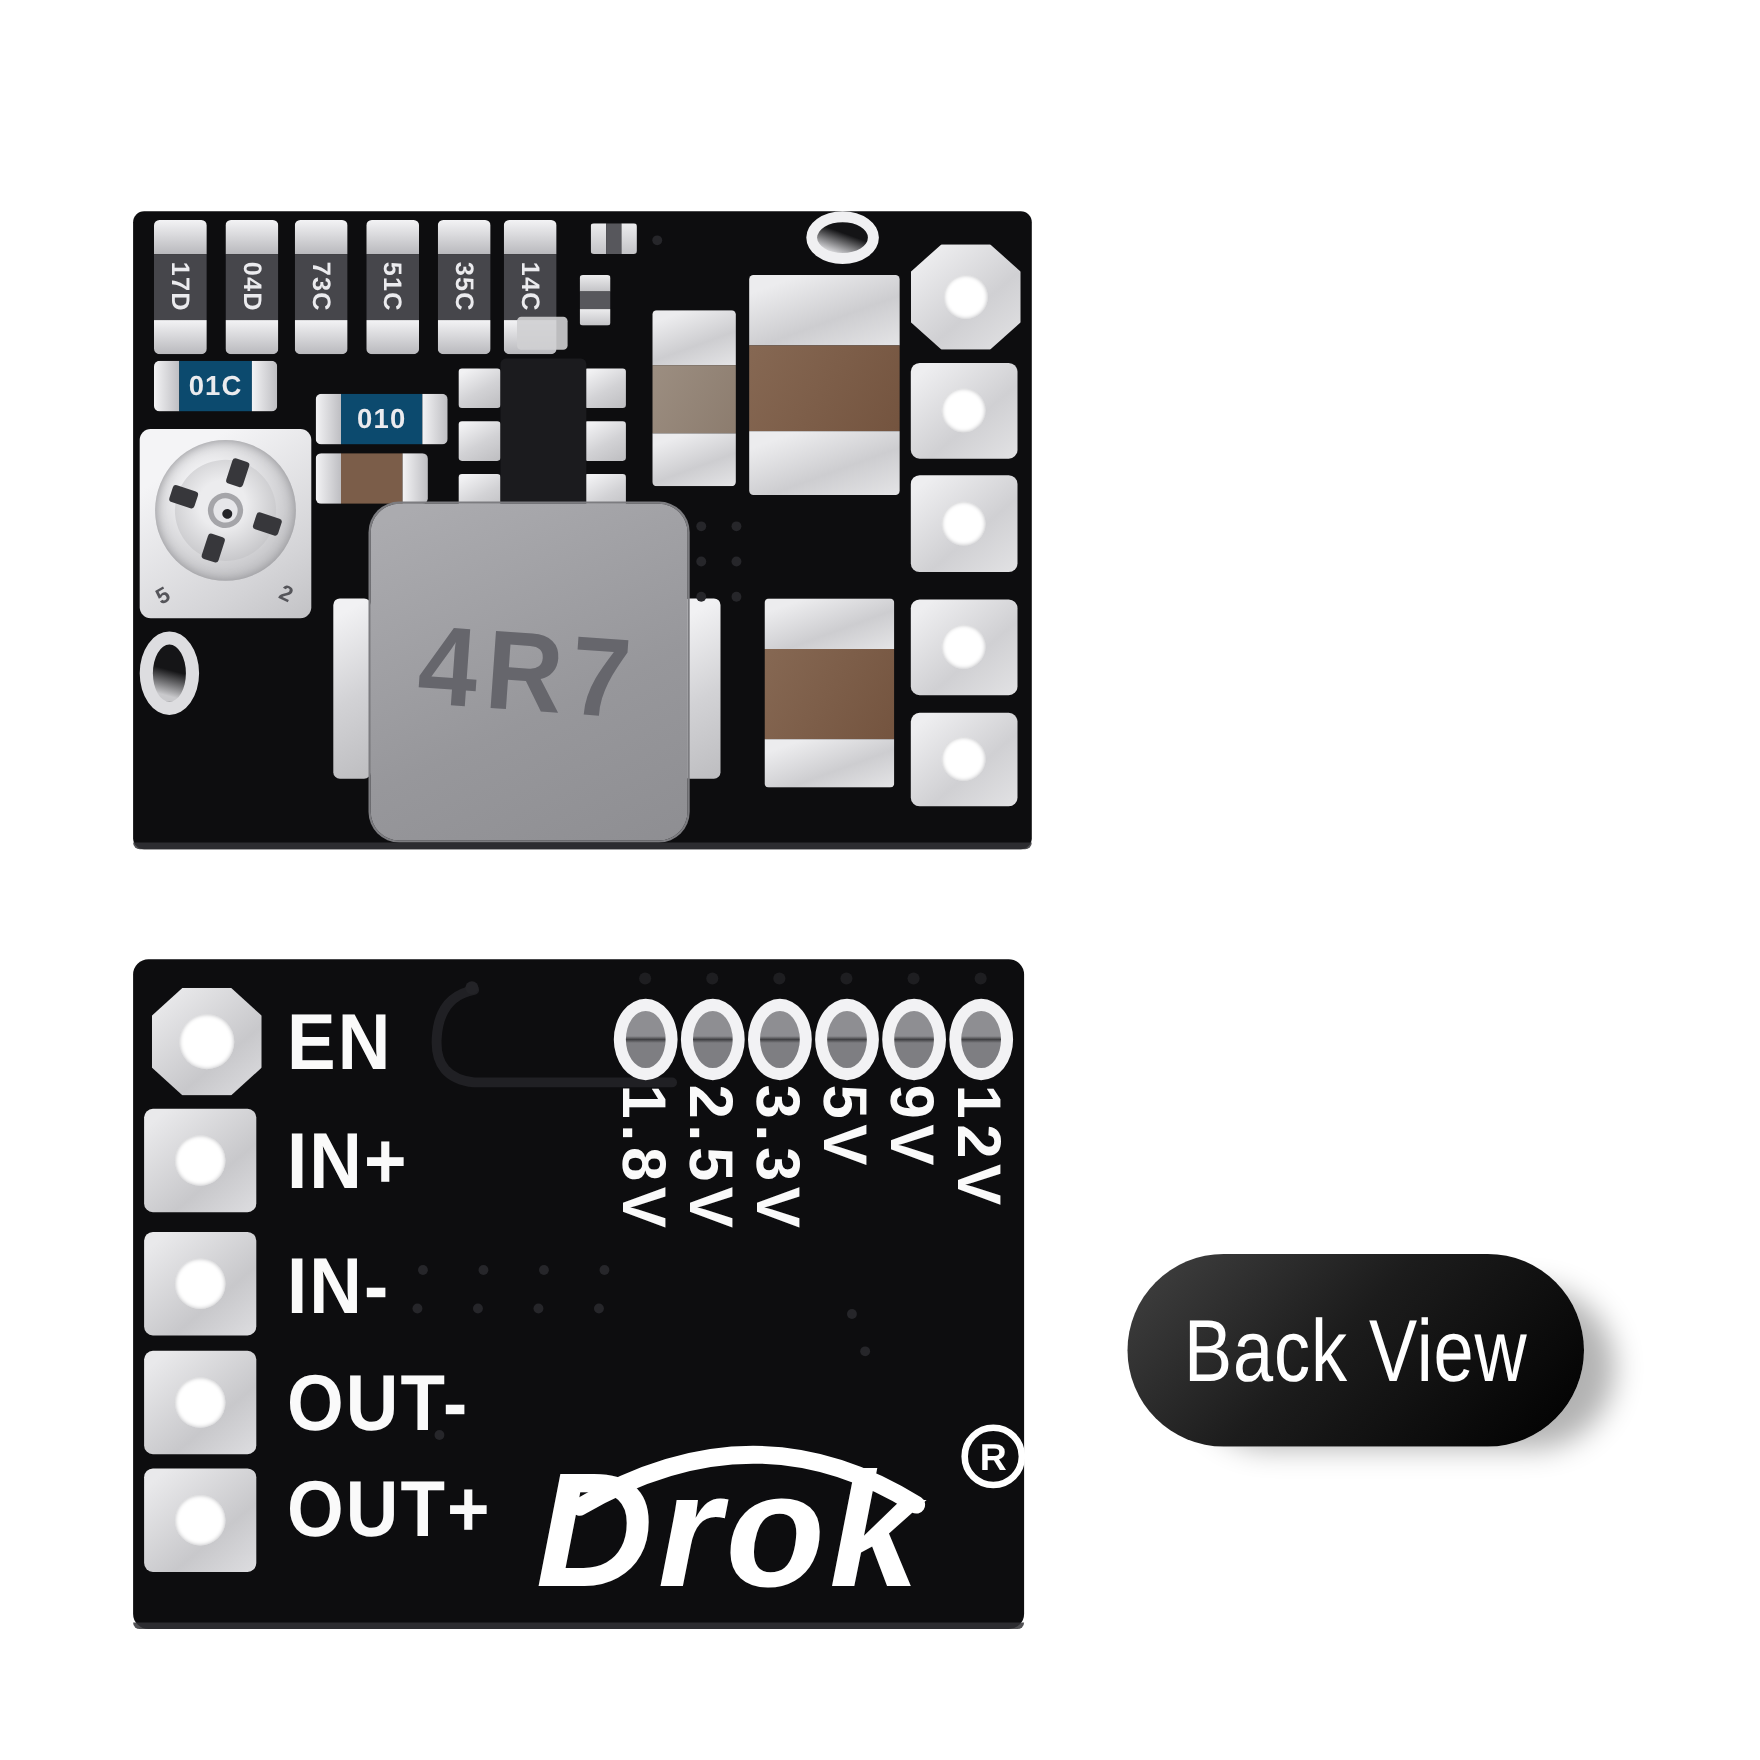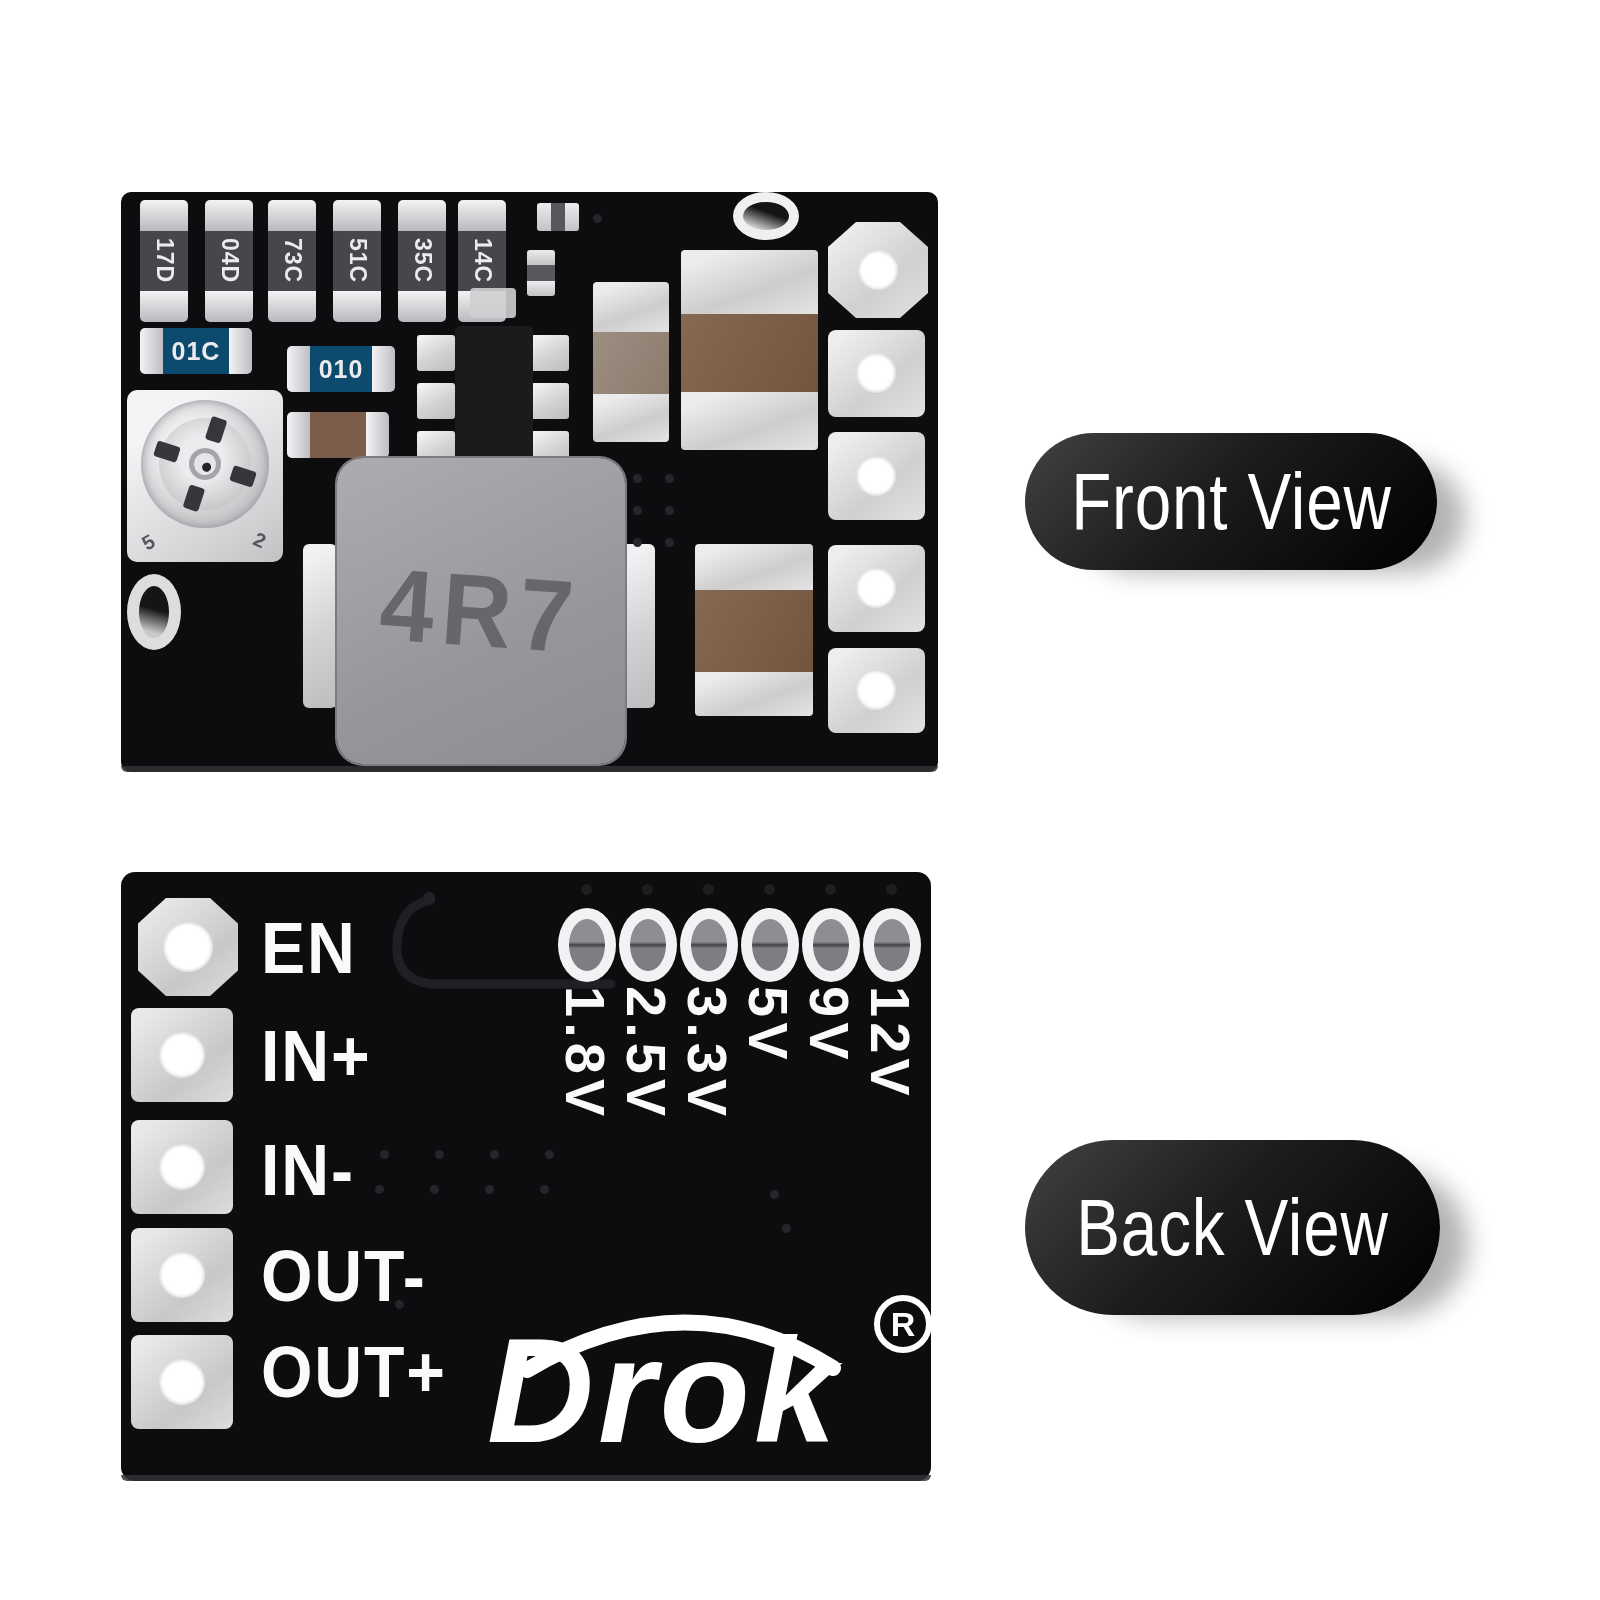--- a/index.html
+++ b/index.html
@@ -168,21 +168,21 @@
       </div>
     <div class="via" style="left:472px;top:22px"></div>
 
     <div class="silk-oval" style="left:612px;top:0;width:66px;height:48px"></div>
 
     <div class="res-h" style="left:19px;top:136px;width:112px">
         <i class="cap"></i>
         <div class="body">01C</div>
         <i class="cap"></i>
       </div>
-    <div class="res-h" style="left:166px;top:154px;width:108px">
+    <div class="res-h" style="left:166px;top:166px;width:120px">
         <i class="cap"></i>
         <div class="body">010</div>
         <i class="cap"></i>
       </div>
     <div class="res-h" style="left:166px;top:220px;width:102px">
         <i class="cap"></i>
         <div class="body brown"></div>
         <i class="cap"></i>
       </div>
 
@@ -254,23 +254,20 @@
     <div class="fpad" style="top:353px;height:87px">
         <div class="hole" style="left:28px;top:23px;width:40px;height:40px"></div>
       </div>
     <div class="fpad" style="top:456px;height:85px">
         <div class="hole" style="left:28px;top:22px;width:40px;height:40px"></div>
       </div>
 
     <div class="board-edge"></div>
   </div>
 
-  <div class="badge badge-front">
-    <span>Front View</span>
-  </div>
 
   <div class="board back-board">
 
     <svg class="trace" style="left:240px;top:14px" width="260" height="120" viewBox="0 0 260 120">
       <path d="M70 14 q-32 6 -34 44 q-2 36 34 40 L250 98" stroke="#202024" stroke-width="9" fill="none" stroke-linecap="round"></path>
       <circle cx="68" cy="12" r="6" fill="#232327"></circle>
     </svg>
 
     <div class="bpad oct" style="left:17px;top:26px;width:100px;height:98px">
         <div class="hole" style="left:25px;top:24px;width:50px;height:50px"></div>

